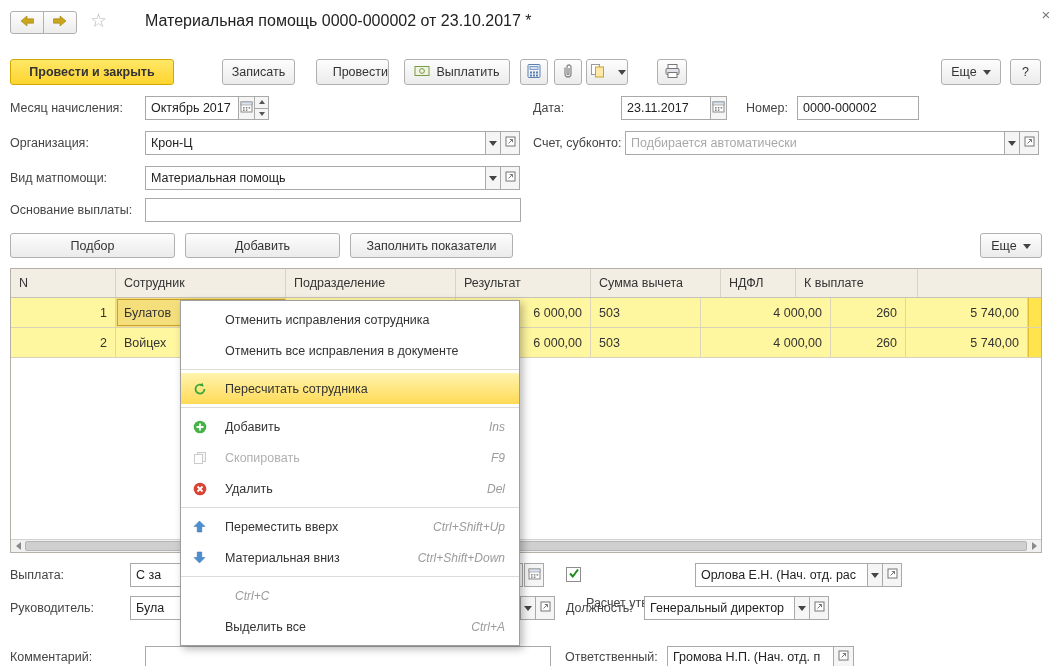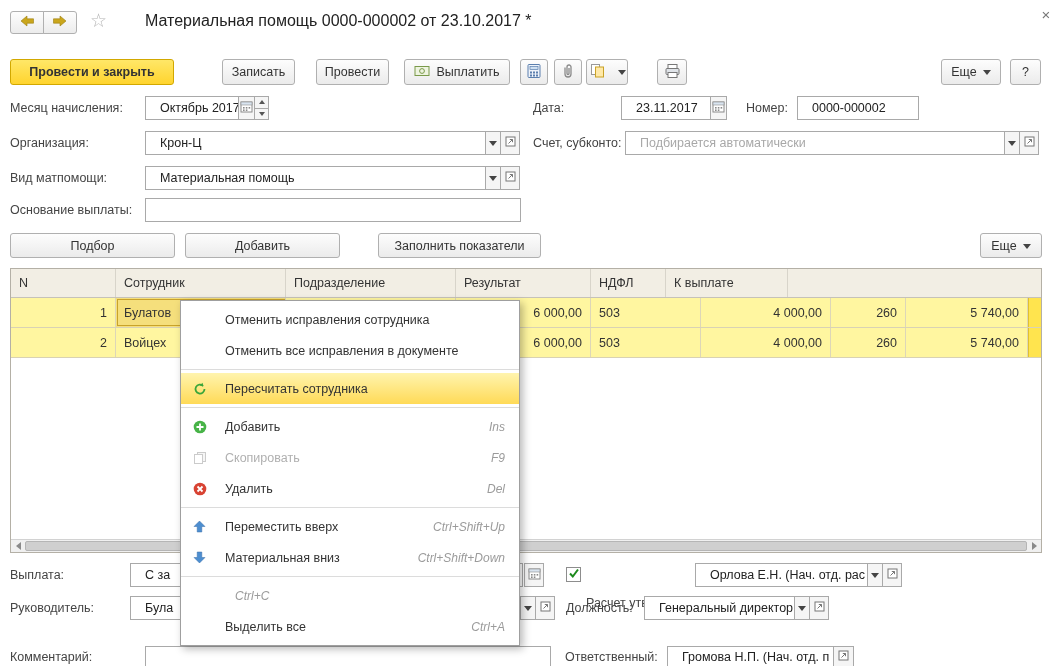--- a/index.html
+++ b/index.html
@@ -16,21 +16,21 @@
   .close{position:absolute;left:1036px;top:4px;width:20px;height:20px;font-size:15px;color:#777;display:flex;align-items:center;justify-content:center;}
 
   
   .btn{position:absolute;height:26px;border:1px solid #b0b0b0;border-radius:3px;background:linear-gradient(#fdfdfd,#ebebeb);display:flex;align-items:center;justify-content:center;gap:6px;font-size:12.5px;color:#333;white-space:nowrap;}
   .btn-yellow{background:linear-gradient(#ffe768,var(--accent-yellow,#ffd42e));border-color:#d2a800;font-weight:bold;}
   .caret{width:0;height:0;border:4px solid transparent;border-top:5px solid #444;margin-top:5px;display:inline-block;}
   .vdiv{width:1px;height:100%;background:#c4c4c4;}
 
   
   .lbl{position:absolute;font-size:12.5px;color:#444;white-space:nowrap;}
-  .fld{position:absolute;height:24px;border:1px solid #a9a9a9;background:#fff;display:flex;align-items:center;padding:0 14px;overflow:hidden;white-space:nowrap;font-size:12.5px;color:#222;}
+  .fld{position:absolute;height:24px;border:1px solid #a9a9a9;background:#fff;display:flex;align-items:center;padding:0 5px;overflow:hidden;white-space:nowrap;font-size:12.5px;color:#222;}
   .fld.ph{color:#a8a8a8;}
   .fbtn{position:absolute;height:24px;border:1px solid #a9a9a9;background:#f5f5f5;display:flex;align-items:center;justify-content:center;}
   .spin{position:absolute;width:15px;height:24px;display:flex;flex-direction:column;}
   .spin>div{flex:1;border:1px solid #a9a9a9;background:#f5f5f5;display:flex;align-items:center;justify-content:center;}
   .spin>div+div{border-top:none;}
   .tri-up{width:0;height:0;border:3px solid transparent;border-bottom:4px solid #555;margin-bottom:3px;}
   .tri-dn{width:0;height:0;border:3px solid transparent;border-top:4px solid #555;margin-top:3px;}
   .cb{position:absolute;width:15px;height:15px;border:1px solid #8d8d8d;background:#fff;display:flex;align-items:center;justify-content:center;}
 
   
@@ -81,21 +81,21 @@
   <div class="star">☆</div>
   <div class="title">Материальная помощь 0000-000002 от 23.10.2017 *</div>
   <div class="close">×</div>
 
   <div class="btn btn-yellow" style="left:10px;top:59px;width:164px;">
     <span>Провести и закрыть</span>
   </div>
   <div class="btn" style="left:222px;top:59px;width:73px;">
     <span>Записать</span>
   </div>
-  <div class="btn" style="left:316px;top:59px;width:73px;">
+  <div class="btn" style="left:316px;top:59px;width:73px;justify-content:flex-end;">
     <span>Провести</span>
   </div>
   <div class="btn" style="left:404px;top:59px;width:106px;">
     <span><svg width="16" height="14" viewBox="0 0 16 14">
           <rect x="1" y="2.5" width="14" height="9" fill="#eef4e0" stroke="#7a9a4a"></rect>
           <circle cx="8" cy="7" r="2.4" fill="none" stroke="#7a9a4a"></circle>
         </svg></span>
     <span>Выплатить</span>
   </div>
   <div class="btn" style="left:520px;top:59px;width:28px;">
@@ -218,34 +218,35 @@
 
   <div class="lbl" style="left:10px;top:203px;">Основание выплаты:</div>
   <div class="fld" style="left:145px;top:198px;width:376px;"></div>
 
   <div class="btn" style="left:10px;top:233px;width:165px;height:25px;">
     <span>Подбор</span>
   </div>
   <div class="btn" style="left:185px;top:233px;width:155px;height:25px;">
     <span>Добавить</span>
   </div>
-  <div class="btn" style="left:350px;top:233px;width:163px;height:25px;margin-left:28px;">
+  <div class="btn" style="left:350px;top:233px;width:163px;height:25px;">
     <span>Заполнить показатели</span>
   </div>
   <div class="btn" style="left:980px;top:233px;width:62px;height:25px;">
     <span>Еще</span>
     <span class="caret"></span>
   </div>
 
   <div class="tbl">
     <div class="thead">
       <div class="th c-n">N</div>
       <div class="th c-emp">Сотрудник</div>
       <div class="th c-dep">Подразделение</div>
       <div class="th c-res">Результат</div>
+      <div class="th c-sum">Сумма вычета</div>
       <div class="th c-ndfl">НДФЛ</div>
       <div class="th c-pay">К выплате</div>
       <div class="th c-strip"></div>
     </div>
     <div class="trow">
       <div class="td c-n num">1</div>
       <div class="td c-emp sel">Булатов</div>
       <div class="td c-dep"></div>
       <div class="td c-res num">6 000,00</div>
       <div class="td c-code">503</div>

